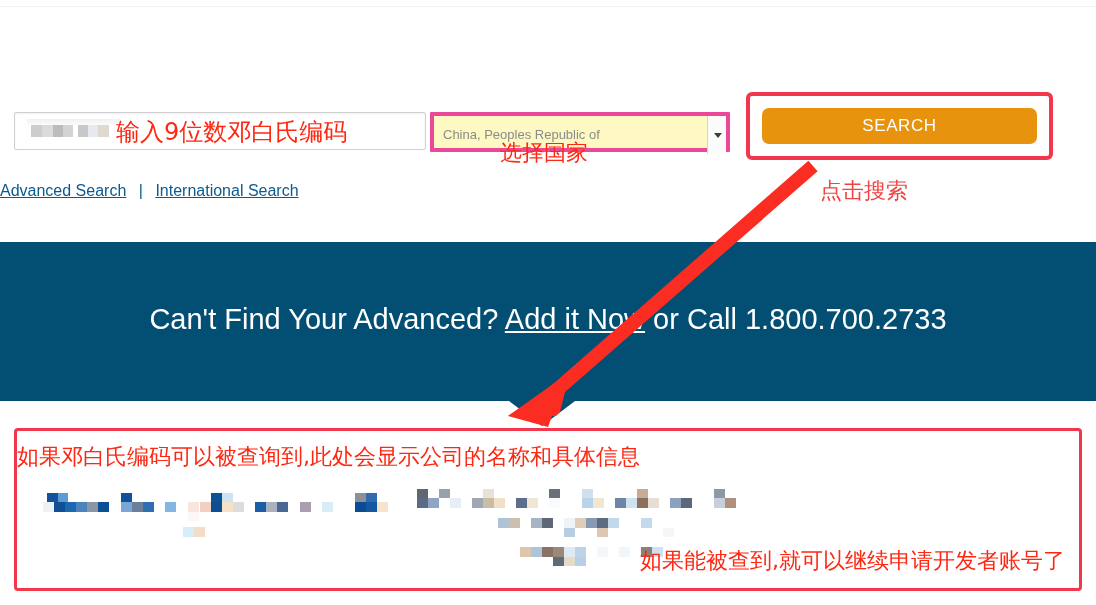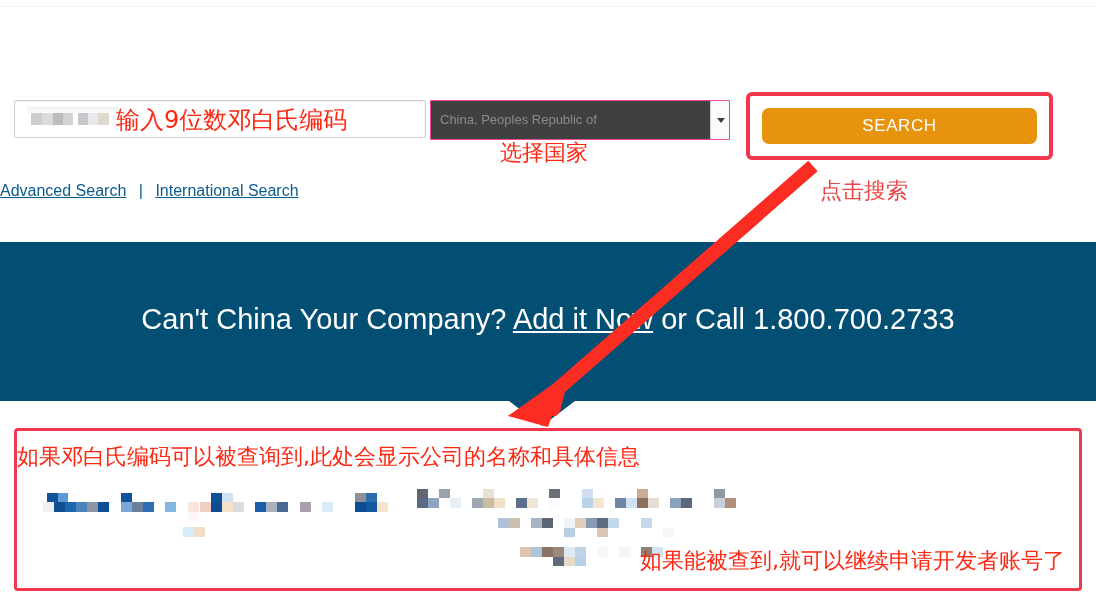--- a/index.html
+++ b/index.html
@@ -31,21 +31,21 @@
     font-size: 33px;
     font-weight: 400;
     letter-spacing: 0.2px;
     color: #104f73;
     line-height: 40px;
     white-space: nowrap;
   }
 
   
   .search-row {
-    position: absolute; left: 0; top: 100px;
+    position: absolute; left: 0; top: 112px;
     width: 1036px; height: 44px;
   }
 
   .duns-input-wrap {
     position: absolute; left: 14px; top: 0;
     width: 412px; height: 38px;
     background: #ffffff;
     border: 1px solid #cfcfcf;
     border-radius: 2px;
     box-shadow: inset 0 1px 2px rgba(0,0,0,0.07);
@@ -78,22 +78,22 @@
     font-size: 24px;
     color: #fe2712;
     line-height: 28px;
     white-space: nowrap;
     font-family: "DejaVu Sans", sans-serif;
   }
 
   .country-select {
     position: absolute; left: 430px; top: 0;
     width: 300px; height: 40px;
-    background: #404040;
-    border: 1px solid #ec4899;
+    background: #fef9c3;
+    border: 4px solid #ec4899;
     border-radius: 1px;
   }
   .country-value {
     position: absolute; left: 9px; top: 11px;
     font-size: 13px;
     color: #8b8b8b;
     white-space: nowrap;
     line-height: 16px;
   }
   .country-arrow-box {
@@ -269,21 +269,21 @@
   <div class="hint-click-search">点击搜索</div>
 
   <div class="links-row">
     <a href="#">Advanced Search</a>
     <span class="links-sep">|</span>
     <a href="#">International Search</a>
   </div>
 
   <div class="banner">
     <div class="banner-text">
-      <span>Can't China Your Company? </span><a href="#">Add it Now</a><span> or Call </span><span>1.800.700.2733</span>
+      <span>Can't Find Your Advanced? </span><a href="#">Add it Now</a><span> or Call </span><span>1.800.700.2733</span>
     </div>
   </div>
   <div class="banner-notch"></div>
 
   <div class="results-box">
 
     <div class="results-caption">如果邓白氏编码可以被查询到,此处会显示公司的名称和具体信息</div>
 
     <div class="pix" style="left:26px; top:60px; width:350px; height:44px;">
       <i style="left:4px;  top:2px;  width:11px; height:9px;  background:#14539c;"></i>

